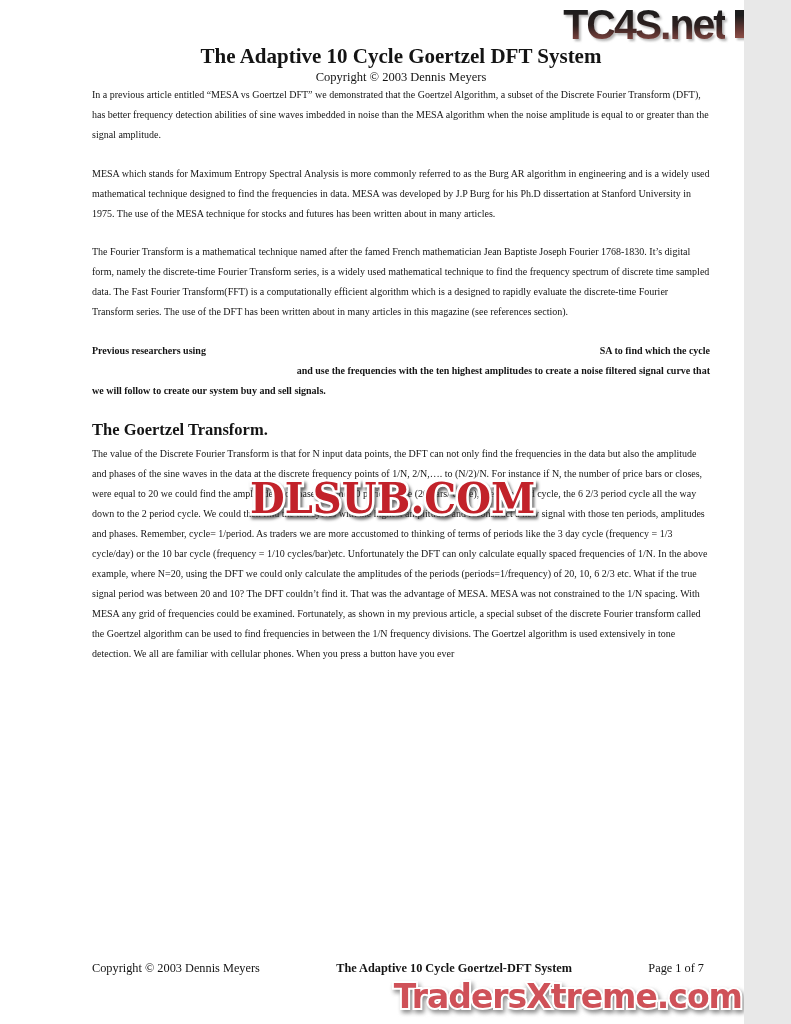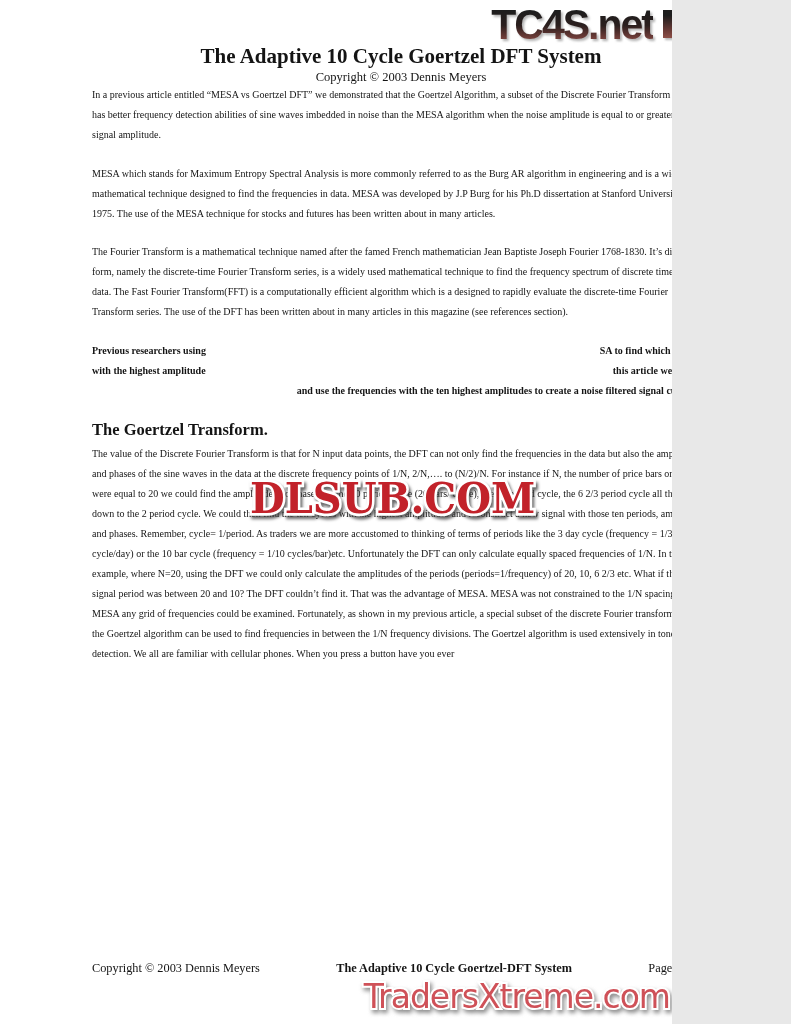--- a/index.html
+++ b/index.html
@@ -1,18 +1,18 @@
 <!DOCTYPE html>
 <html><head>
 <meta charset="utf-8">
 <style>
   html, body { margin: 0; padding: 0; background: #e8e8e8; }
   .page {
     position: relative;
-    width: 672px;
+    width: 744px;
     height: 1024px;
     background: #ffffff;
     overflow: hidden;
     font-family: "Liberation Serif", serif;
     color: #141414;
   }
 
   
   .tc4s {
     position: absolute;
@@ -109,21 +109,21 @@
     font-size: 12.3px;
   }
   .footer .fc { font-weight: bold; text-align: right; }
 
   
   .traders {
     position: absolute;
     right: 2px;
     top: 980px;
     font-family: "DejaVu Sans", sans-serif;
-    font-weight: 400;
+    font-weight: 700;
     font-size: 33px;
     line-height: 1;
     letter-spacing: -1px;
     color: #cf5158;
     -webkit-text-stroke: 4px #ffffff;
     paint-order: stroke fill;
     filter: drop-shadow(2px 3px 2px rgba(95,95,95,0.7));
     white-space: nowrap;
   }
 </style>
@@ -143,25 +143,22 @@
 
     <p class="first-para">In a previous article entitled “MESA vs Goertzel DFT” we demonstrated that the Goertzel Algorithm, a subset of the Discrete Fourier Transform (DFT), has better frequency detection abilities of sine waves imbedded in noise than the MESA algorithm when the noise amplitude is equal to or greater than the signal amplitude.</p>
     <p>MESA which stands for Maximum Entropy Spectral Analysis is more commonly referred to as the Burg AR algorithm in engineering and is a widely used mathematical technique designed to find the frequencies in data. MESA was developed by J.P Burg for his Ph.D dissertation at Stanford University in 1975. The use of the MESA technique for stocks and futures has been written about in many articles.</p>
     <p>The Fourier Transform is a mathematical technique named after the famed French mathematician Jean Baptiste Joseph Fourier 1768-1830. It’s digital form, namely the discrete-time Fourier Transform series, is a widely used mathematical technique to find the frequency spectrum of discrete time sampled data. The Fast Fourier Transform(FFT) is a computationally efficient algorithm which is a designed to rapidly evaluate the discrete-time Fourier Transform series. The use of the DFT has been written about in many articles in this magazine (see references section).</p>
 
     <div class="p4">
       <div class="pline split-line">
         <span>Previous researchers using</span>
         <span>SA to find which the cycle</span>
       </div>
-      <div class="pline split-line">
-        <span>with the highest amplitude</span>
-        <span>this article we will find</span>
-      </div>
       <div class="pline nowrap-line">and use the frequencies with the ten highest amplitudes to create a noise filtered signal curve that</div>
+      <div class="pline">we will follow to create our system buy and sell signals.</div>
     </div>
 
     <h2 class="section-heading">The Goertzel Transform.</h2>
     <p>The value of the Discrete Fourier Transform is that for N input data points, the DFT can not only find the frequencies in the data but also the amplitude and phases of the sine waves in the data at the discrete frequency points of 1/N, 2/N,…. to (N/2)/N. For instance if N, the number of price bars or closes, were equal to 20 we could find the amplitude and phases for the 20 period cycle (20 bars/ cycle), the 10 period cycle, the 6 2/3 period cycle all the way down to the 2 period cycle. We could then find the ten cycles with the highest amplitudes and reconstruct a new signal with those ten periods, amplitudes and phases. Remember, cycle= 1/period. As traders we are more accustomed to thinking of terms of periods like the 3 day cycle (frequency = 1/3 cycle/day) or the 10 bar cycle (frequency = 1/10 cycles/bar)etc. Unfortunately the DFT can only calculate equally spaced frequencies of 1/N. In the above example, where N=20, using the DFT we could only calculate the amplitudes of the periods (periods=1/frequency) of 20, 10, 6 2/3 etc. What if the true signal period was between 20 and 10? The DFT couldn’t find it. That was the advantage of MESA. MESA was not constrained to the 1/N spacing. With MESA any grid of frequencies could be examined. Fortunately, as shown in my previous article, a special subset of the discrete Fourier transform called the Goertzel algorithm can be used to find frequencies in between the 1/N frequency divisions. The Goertzel algorithm is used extensively in tone detection. We all are familiar with cellular phones. When you press a button have you ever</p>
   </div>
 
   <div class="dlsub">DLSUB.COM</div>
 
   <div class="footer">
     <span>Copyright © 2003 Dennis Meyers</span>

